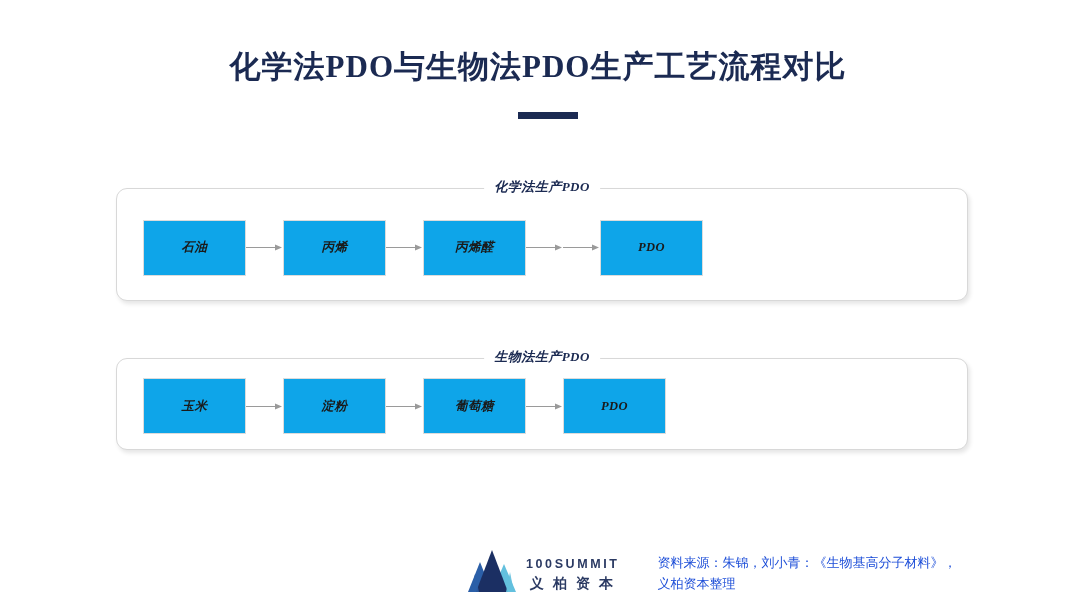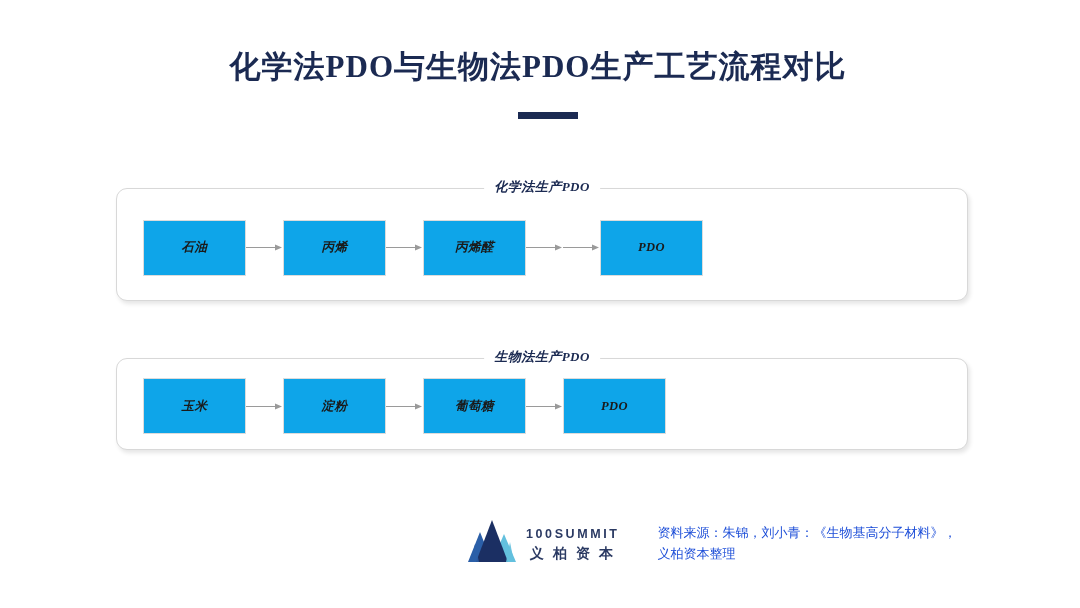--- a/index.html
+++ b/index.html
@@ -109,21 +109,21 @@
     flex: 0 0 auto;
     width: 37px;
     height: 9px;
     display: block;
   }
 
   
   .footer {
     position: absolute;
     left: 466px;
-    top: 518px;
+    top: 548px;
     display: flex;
     align-items: flex-start;
   }
   .logo-block {
     display: flex;
     align-items: center;
     flex: 0 0 auto;
   }
   .logo-mark {
     width: 52px;

